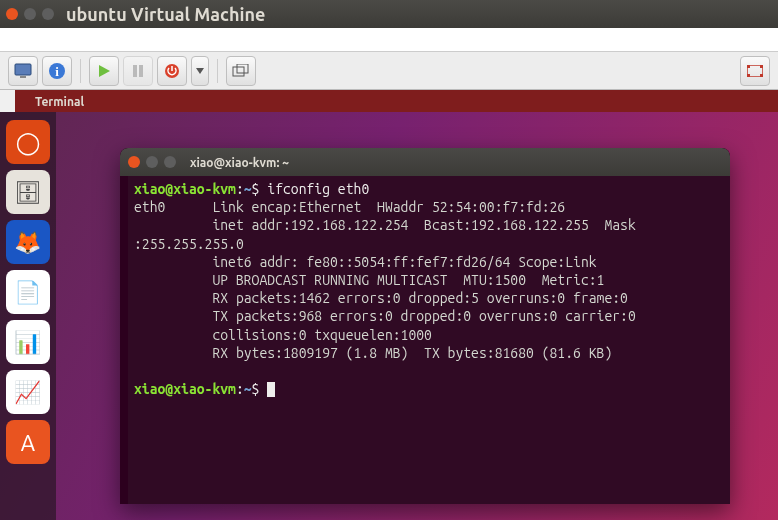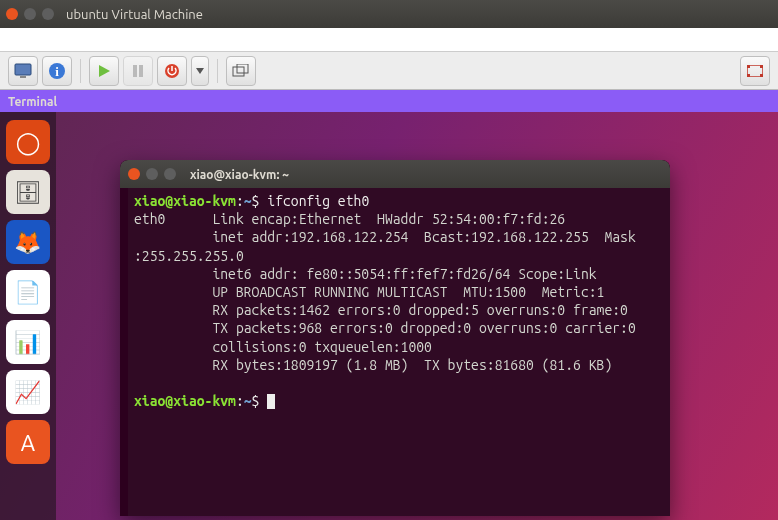--- a/index.html
+++ b/index.html
@@ -1,31 +1,31 @@
 <!DOCTYPE html>
 <html><head>
 <meta charset="utf-8">
 <style>
 * { margin: 0; padding: 0; box-sizing: border-box; }
 body { font-family: "Ubuntu", Arial, sans-serif; background: #f0f0f0; width: 778px; height: 520px; overflow: hidden; }
 .vm-window { width: 778px; height: 520px; background: #f0f0f0; position: relative; }
 .vm-titlebar { height: 28px; background: linear-gradient(#4b4a46, #3c3b37); display: flex; align-items: center; padding: 0 6px; }
 .win-btn { width: 12px; height: 12px; border-radius: 50%; margin-right: 6px; }
-.vm-title { color: #dfdbd2; font-size: 13px; font-weight: normal; margin-left: 6px; }
+.vm-title { color: #dfdbd2; font-size: 18px; font-weight: bold; margin-left: 6px; }
 .vm-menubar { height: 24px; background: #fff; border-bottom: 1px solid #ccc; }
 .vm-toolbar { height: 38px; background: #ededed; border-bottom: 1px solid #bbb; display: flex; align-items: center; padding: 0 8px; gap: 4px; }
 .tb-btn { width: 30px; height: 30px; border: 1px solid #bfbfbf; border-radius: 4px; background: linear-gradient(#fafafa,#e0e0e0); display: flex; align-items: center; justify-content: center; cursor: pointer; }
 .tb-sep { width: 1px; height: 24px; background: #ccc; margin: 0 4px; }
 .tb-spacer { flex: 1; }
-.vm-tabbar { height: 22px; background: #8b5cf6; display: flex; align-items: center; padding-left: 8px; }
+.vm-tabbar { height: 22px; background: #7f1d1d; display: flex; align-items: center; padding-left: 20px; margin-left: 15px; }
 .vm-tab { color: #dfdbd2; font-size: 12px; font-weight: bold; }
 .vm-content { position: relative; width: 100%; height: 408px; background: linear-gradient(120deg, #5e2750 0%, #77216f 40%, #b3295e 100%); overflow: hidden; }
 .unity-launcher { position: absolute; left: 0; top: 0; width: 56px; height: 100%; background: rgba(40, 20, 35, 0.68); display: flex; flex-direction: column; align-items: center; padding-top: 8px; gap: 6px; }
 .launcher-icon { width: 44px; height: 44px; border-radius: 8px; display: flex; align-items: center; justify-content: center; font-size: 22px; }
-.term-window { position: absolute; left: 120px; top: 48px; width: 550px; height: 356px; background: #2c001e; border-radius: 8px 8px 0 0; box-shadow: 0 8px 24px rgba(0,0,0,0.5); overflow: hidden; }
+.term-window { position: absolute; left: 120px; top: 36px; width: 610px; height: 356px; background: #2c001e; border-radius: 8px 8px 0 0; box-shadow: 0 8px 24px rgba(0,0,0,0.5); overflow: hidden; }
 .term-titlebar { height: 28px; background: linear-gradient(#4a4946, #3c3b37); display: flex; align-items: center; padding: 0 8px; border-radius: 8px 8px 0 0; }
 .term-title { color: #dfdbd2; font-size: 12px; font-weight: bold; margin-left: 8px; }
 .term-body { background: #300a24; color: #eeeeec; font-family: "Ubuntu Mono", "DejaVu Sans Mono", monospace; font-size: 14px; line-height: 1.3; padding: 4px 6px; height: calc(100% - 28px); white-space: pre; overflow: hidden; margin-left: 8px; }
 .p-user { color: #8ae234; font-weight: bold; }
 .p-path { color: #729fcf; font-weight: bold; }
 .cmd { color: #eeeeec; }
 .out { color: #d3d7cf; }
 .cursor { display: inline-block; width: 8px; height: 15px; background: #eeeeec; vertical-align: text-bottom; }
 .wb-close { background: #e95420; }
 .wb-min { background: #5e5e5e; }

